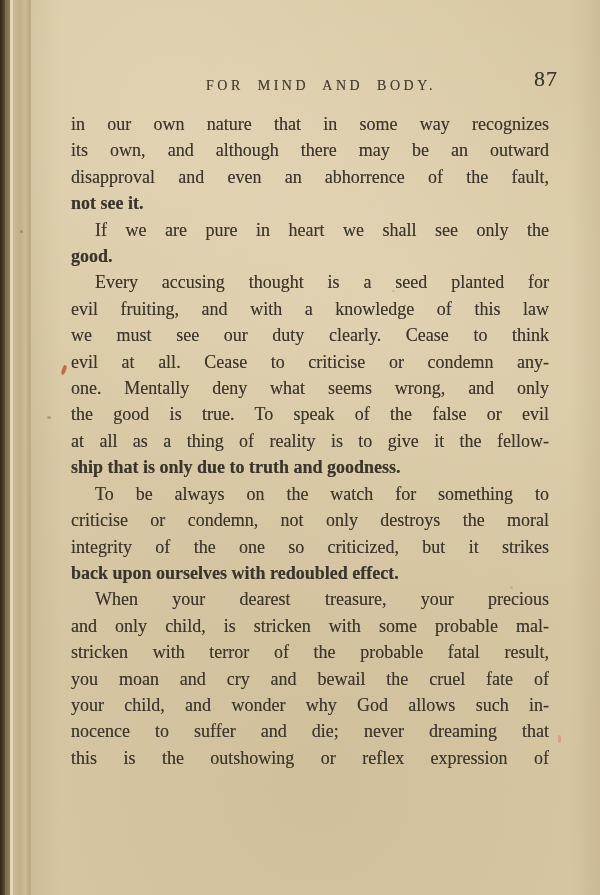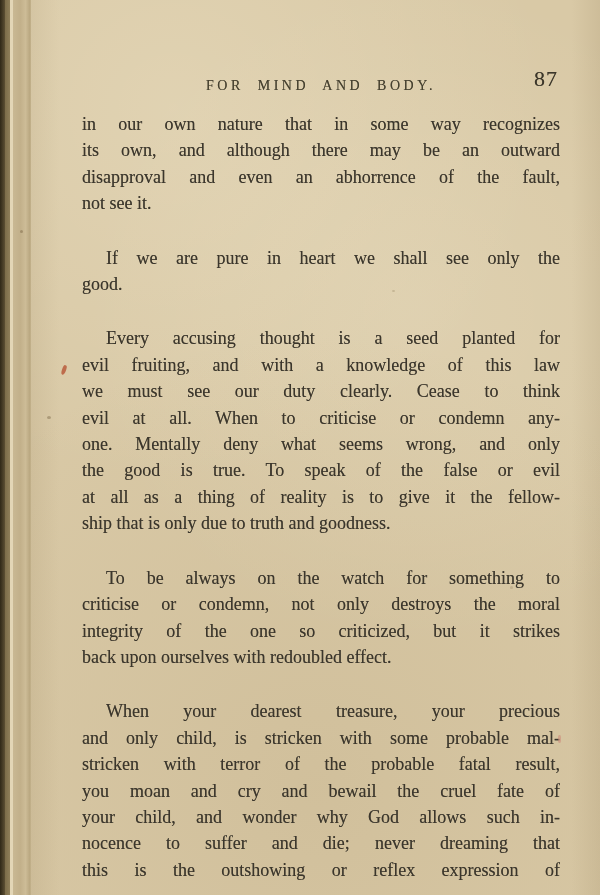--- a/index.html
+++ b/index.html
@@ -36,30 +36,30 @@
     color: #45402f; white-space: nowrap;
     text-shadow: 0 0 0.5px rgba(69,64,47,0.55);
     text-align: center;
   }
   .page-num {
     position: absolute; right: 2px; top: 0;
     font-size: 22px; letter-spacing: 1px; color: #3b362a;
     font-feature-settings: "onum" 1;
     text-shadow: 0 0 0.5px rgba(59,54,42,0.5);
   }
-  .text-col { position: absolute; left: 82px; top: 111px; width: 478px; }
+  .text-col { position: absolute; left: 71px; top: 111px; width: 478px; }
   .line {
     font-size: 18px; line-height: 26.4px;
     color: #3b362c;
     text-align: justify;
     text-align-last: justify;
     text-shadow: 0 0 0.55px rgba(59,54,44,0.55);
   }
-  .line.pfirst { text-indent: 24px; margin-top: 28px; }
-  .line.plast  { text-align-last: left; }
+  .line.pfirst { text-indent: 24px; }
+  .line.plast  { text-align-last: left; font-weight: bold; }
   .em { }
   
   .mark-red {
     position: absolute; left: 62px; top: 365px; width: 4px; height: 10px;
     background: #b44c2e; border-radius: 50% 40% 60% 50%;
     transform: rotate(18deg); opacity: 0.75;
   }
   .mark-pink {
     position: absolute; left: 558px; top: 735px; width: 3px; height: 8px;
     background: #cc8878; border-radius: 40%; opacity: 0.55;
@@ -90,21 +90,21 @@
   <div class="line">its own, and although there may be an outward</div>
   <div class="line">disapproval and even an abhorrence of the fault,</div>
   <div class="line plast">not see it.</div>
 
   <div class="line pfirst">If we are pure in heart we shall see only the</div>
   <div class="line plast">good.</div>
 
   <div class="line pfirst">Every accusing thought is a seed planted for</div>
   <div class="line">evil fruiting, and with a knowledge of this law</div>
   <div class="line"><span>we </span><span class="em">must</span><span> see our duty clearly. Cease to think</span></div>
-  <div class="line">evil at all. When to criticise or condemn any-</div>
+  <div class="line">evil at all. Cease to criticise or condemn any-</div>
   <div class="line">one. Mentally deny what seems wrong, and only</div>
   <div class="line">the good is true. To speak of the false or evil</div>
   <div class="line">at all as a thing of reality is to give it the fellow-</div>
   <div class="line plast">ship that is only due to truth and goodness.</div>
 
   <div class="line pfirst">To be always on the watch for something to</div>
   <div class="line">criticise or condemn, not only destroys the moral</div>
   <div class="line">integrity of the one so criticized, but it strikes</div>
   <div class="line plast">back upon ourselves with redoubled effect.</div>
 

